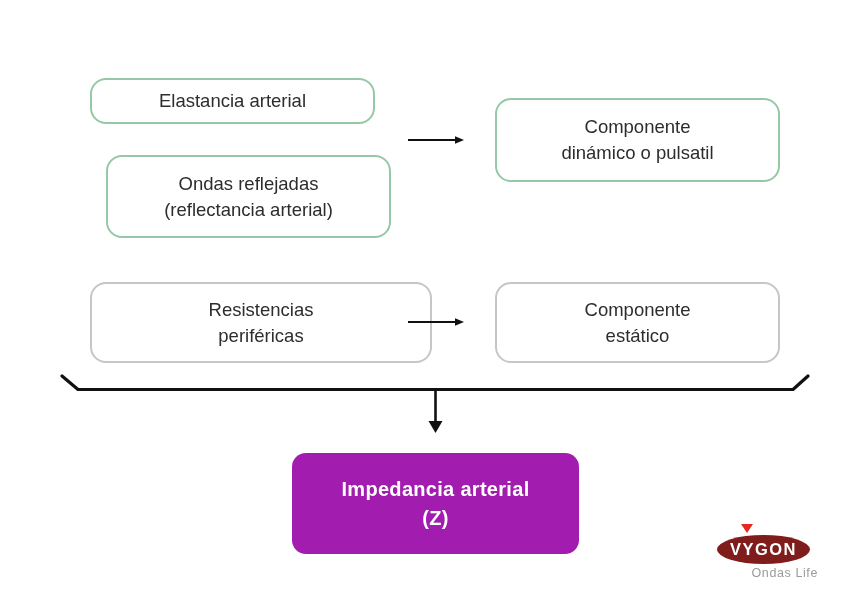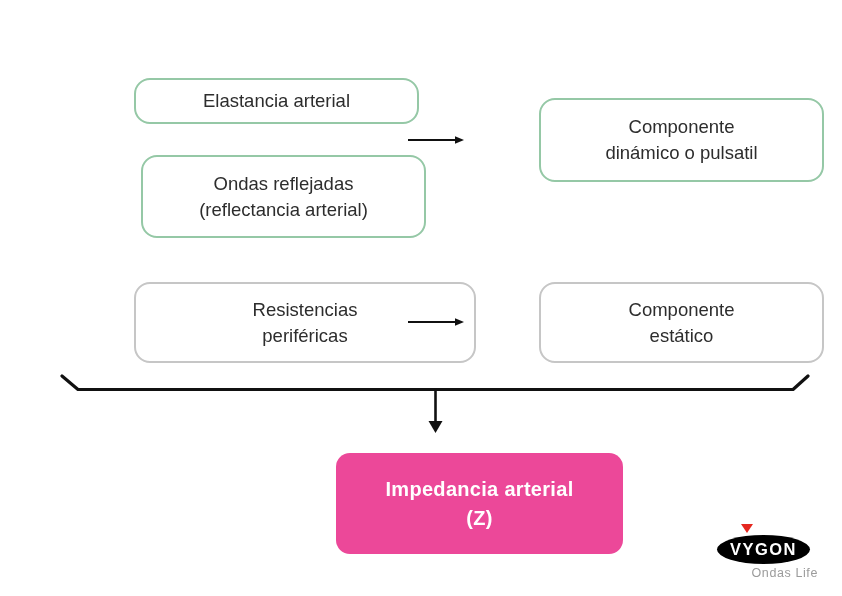--- a/index.html
+++ b/index.html
@@ -20,35 +20,34 @@
     display: flex;
     align-items: center;
     justify-content: center;
     text-align: center;
     background: #ffffff;
     border-radius: 16px;
     color: #2d2d2d;
     font-size: 18.5px;
     line-height: 1.38;
     box-sizing: border-box;
-    margin-left: 44px;
   }
   .box .label { white-space: pre-line; }
   .box.green-outline { border: 2.5px solid #95c8a6; }
   .box.gray-outline  { border: 2px  solid #c6c6c6; }
 
   .box-elastancia   { left: 90px;  top: 78px;  width: 285px; height: 46px; }
-  .box-ondas        { left: 97px;  top: 155px; width: 285px; height: 83px; }
+  .box-ondas        { left: 106px;  top: 155px; width: 285px; height: 83px; }
   .box-dinamico     { left: 495px; top: 98px;  width: 285px; height: 84px; }
   .box-resistencias { left: 90px;  top: 282px; width: 342px; height: 81px; }
   .box-estatico     { left: 495px; top: 282px; width: 285px; height: 81px; }
 
   .box-impedancia {
     left: 292px; top: 453px; width: 287px; height: 101px;
-    background: #ec4899;
+    background: #a21caf;
     border: none;
     border-radius: 14px;
     color: #ffffff;
     font-weight: bold;
     font-size: 20px;
     line-height: 1.45;
     letter-spacing: 0.3px;
   }
 
   #connector-layer {
@@ -69,21 +68,21 @@
     left: 26px; top: 1px;
     width: 0; height: 0;
     border-left: 6px solid transparent;
     border-right: 6px solid transparent;
     border-top: 9px solid #e5271f;
   }
   .logo-pill {
     position: absolute;
     left: 2px; top: 12px;
     width: 93px; height: 29px;
-    background: #000000;
+    background: #7f1d1d;
     border-radius: 50%;
     display: flex;
     align-items: center;
     justify-content: center;
   }
   .logo-pill .brand {
     color: #ffffff;
     font-weight: bold;
     font-size: 16.5px;
     letter-spacing: 1.5px;

